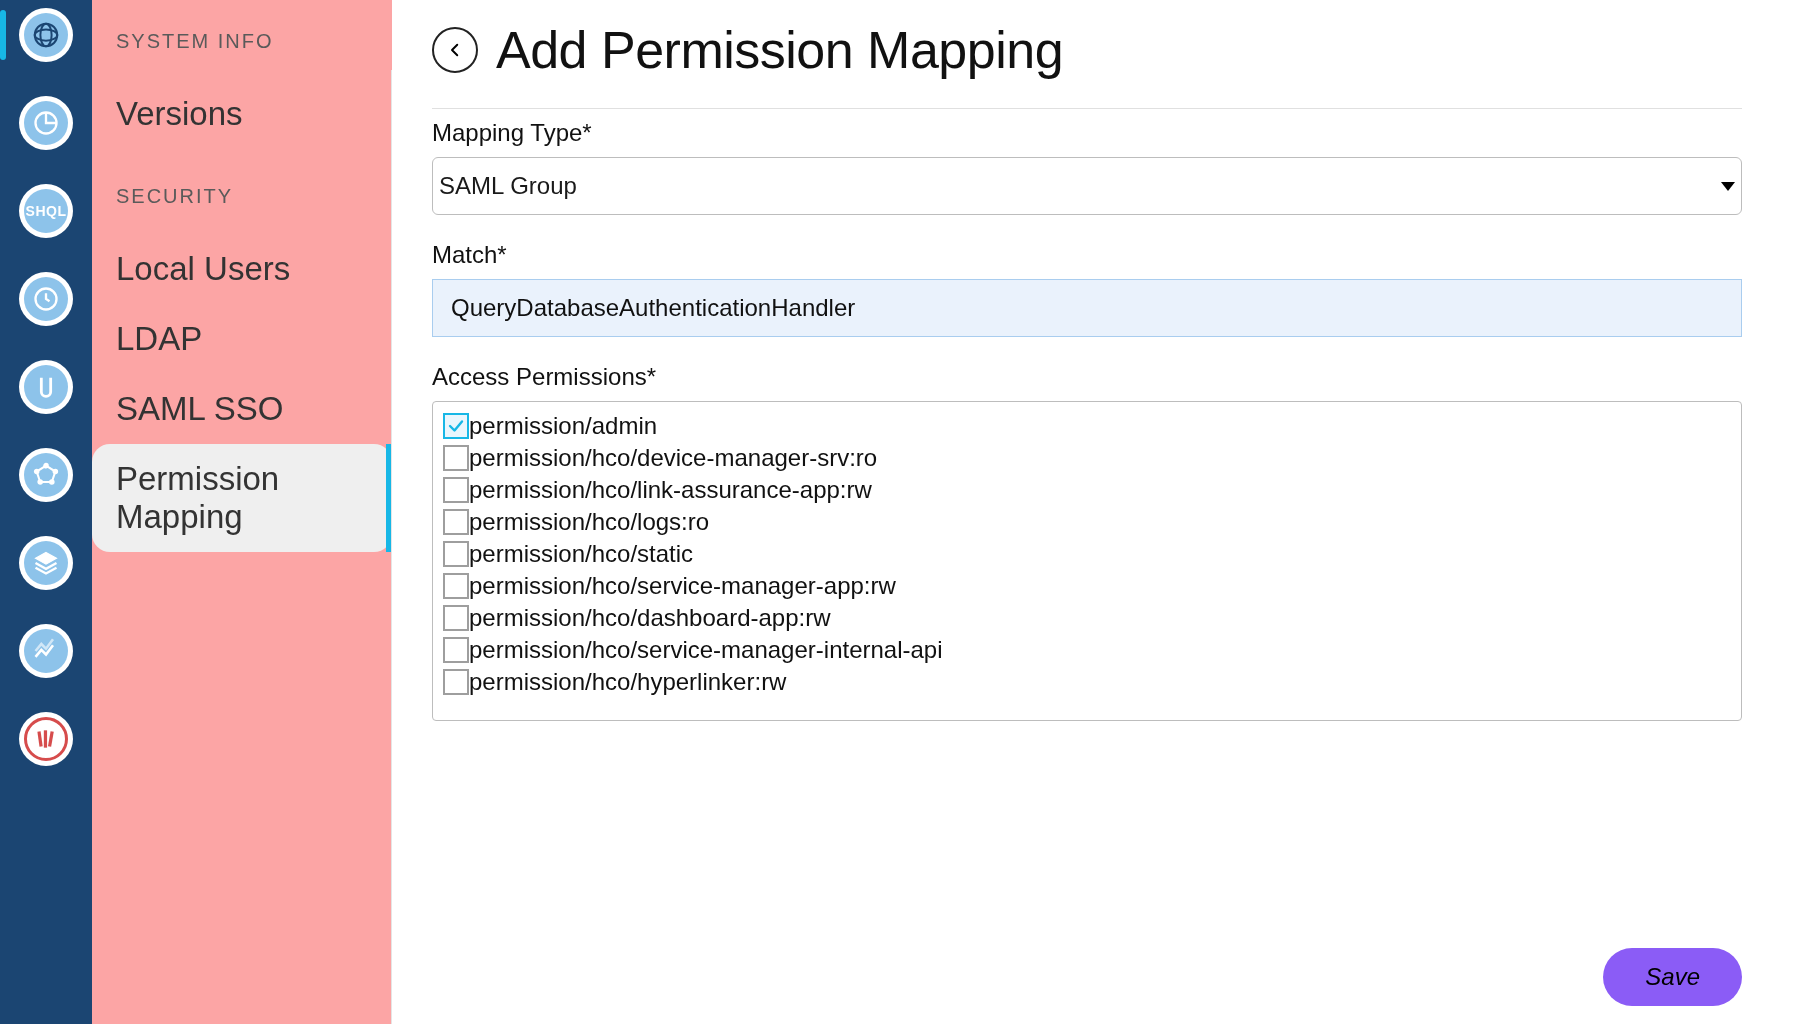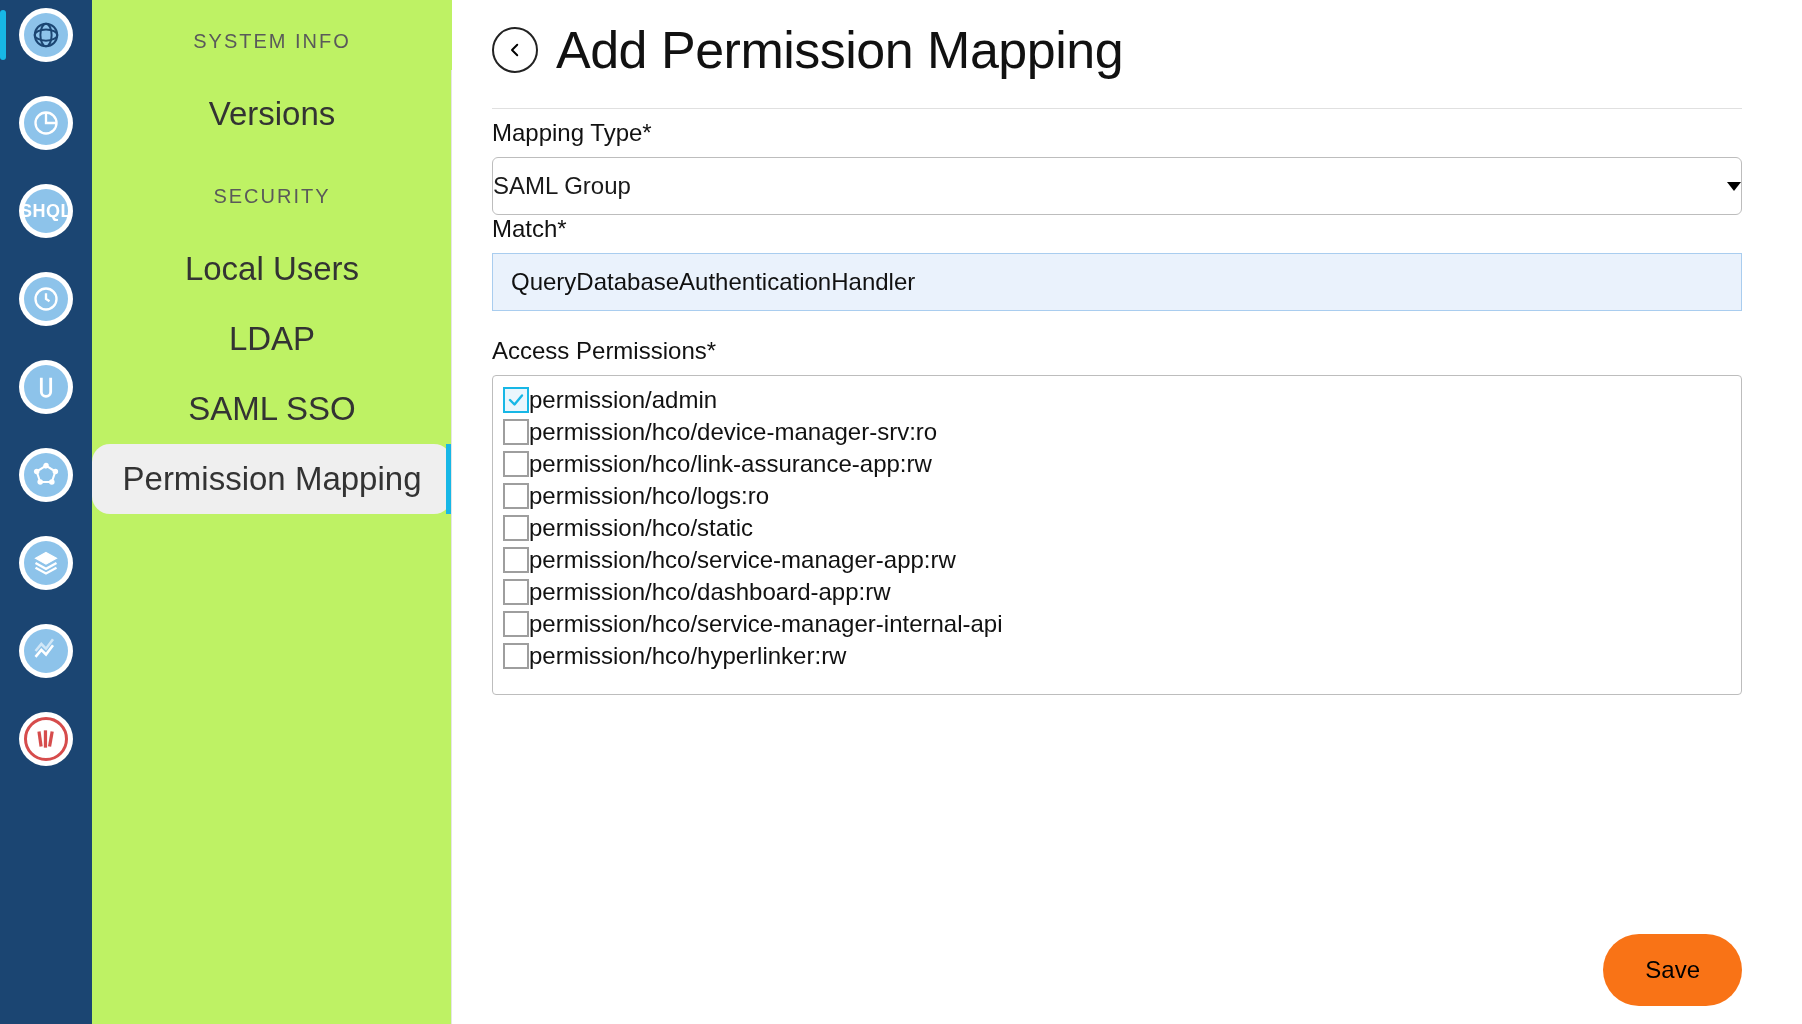--- a/index.html
+++ b/index.html
@@ -30,37 +30,36 @@
     width: 54px; height: 54px;
     border-radius: 50%;
     background: #fff;
     display: flex; align-items: center; justify-content: center;
     position: relative;
   }
   .rail-item .inner {
     width: 44px; height: 44px; border-radius: 50%;
     background: #8dc3ea;
     display:flex; align-items:center; justify-content:center;
-    font-size: 18px; font-weight: 700; color:#fff;
+    font-size: 14px; font-weight: 700; color:#fff;
     letter-spacing: 0.5px;
   }
   .rail-item.active::before {
     content:"";
     position:absolute; left:-19px; top:2px; bottom:2px; width:6px;
     background:#17b7e6; border-radius:3px;
   }
   .rail-item.red .inner { background:#fff; border:3px solid #d64c4c; }
   
   .sidebar {
-    width: 360px;
-    background:#bef264;
+    width: 300px;
+    background:#fca5a5;
     padding: 24px 0 0 0;
     flex-shrink:0;
     position:relative;
-    text-align:center;
   }
   .sidebar::after {
     content:""; position:absolute; top:70px; bottom:0; right:0; width:1px; background:#e5e5e5;
   }
   .sb-header {
     font-size: 20px;
     letter-spacing: 2px;
     color:#5a5a5a;
     padding: 6px 24px 26px 24px;
     font-weight: 500;
@@ -110,25 +109,26 @@
   }
   .field-label {
     font-size: 24px;
     color:#111;
     margin-bottom: 10px;
   }
   .select-box {
     width:100%;
     border:1px solid #bdbdbd;
     border-radius:6px;
-    padding: 14px 0;
+    padding: 14px 6px;
     font-size: 24px;
     display:flex; justify-content:space-between; align-items:center;
     background:#fff;
     cursor:pointer;
+    margin-bottom: 26px;
   }
   .select-box .caret {
     width:0; height:0; border-left:7px solid transparent; border-right:7px solid transparent;
     border-top:9px solid #000;
   }
   .text-input {
     width:100%;
     border:1px solid #a9cdef;
     background:#eaf2fc;
     border-radius:0;
@@ -164,27 +164,28 @@
   .perm-row .cb svg { display:none; width:18px; height:18px; }
   .perm-row .lbl {
     font-size: 24px;
     color:#111;
   }
   .footer {
     position:absolute;
     right:60px; bottom:18px;
   }
   .save-btn {
-    background:#f97316;
+    background:#8b5cf6;
     color:#000;
     font-size: 24px;
     border:none;
     border-radius: 999px;
-    padding: 22px 42px;
+    padding: 15px 42px;
     cursor:pointer;
+    font-style:italic;
   }
 </style>
 </head>
 <body>
 
 <div class="app">
 
   <div class="rail">
     <div class="rail-item active">
       <div class="inner">

